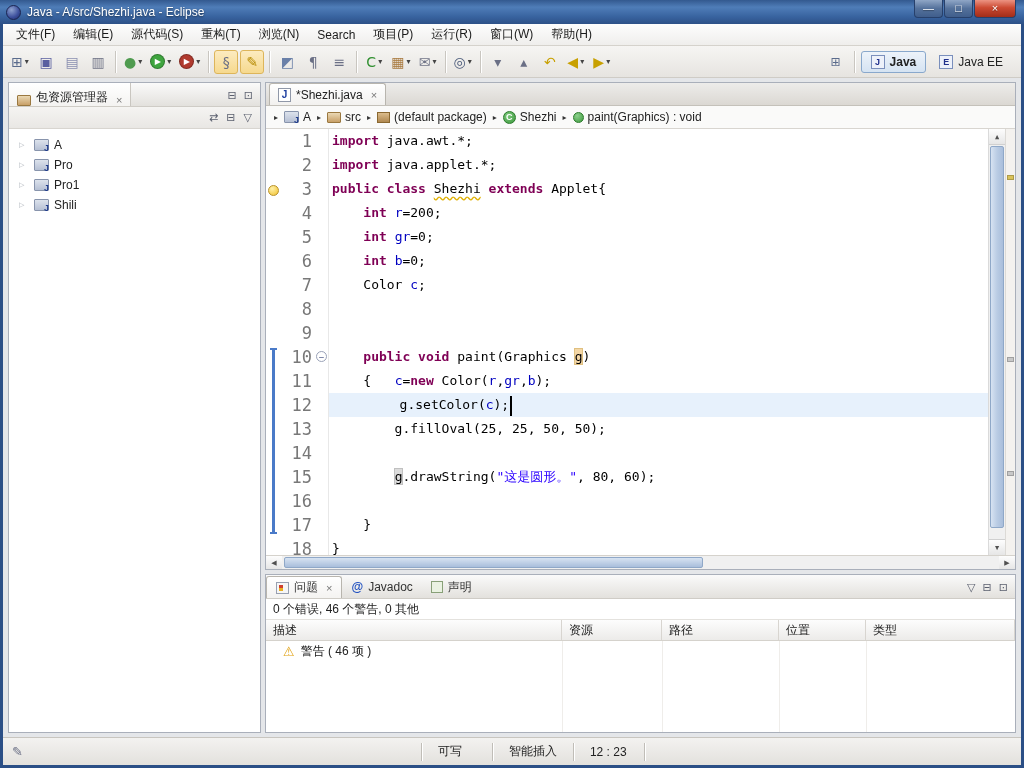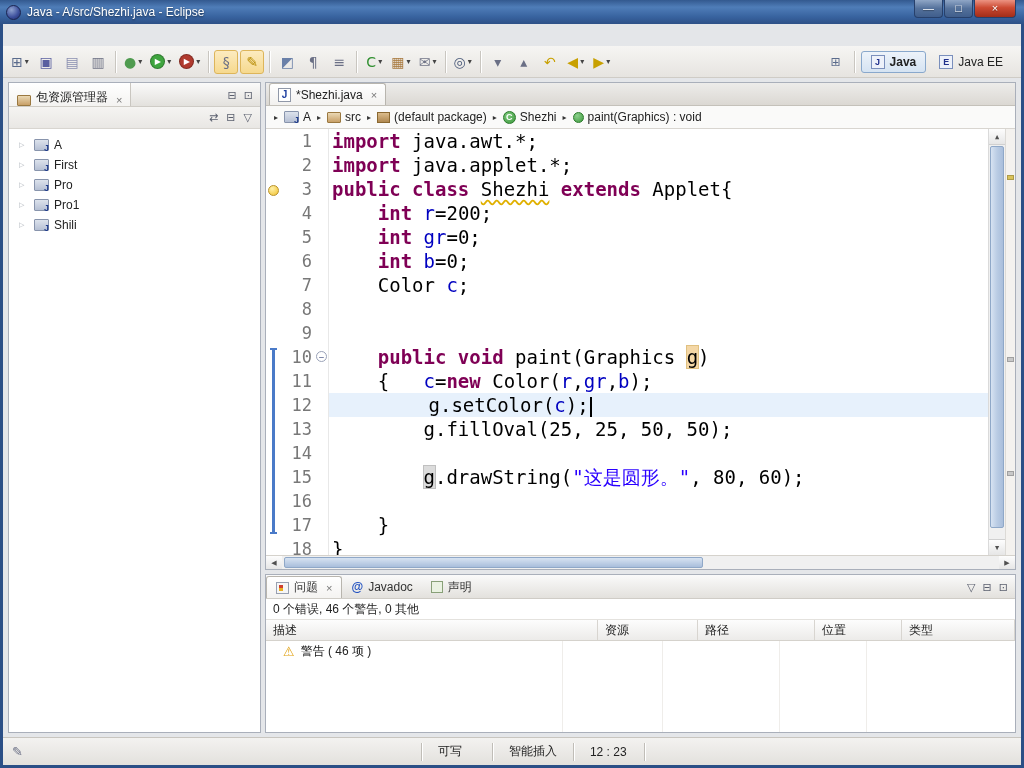--- a/index.html
+++ b/index.html
@@ -104,21 +104,21 @@
   .range-bar { position:absolute; left:6px; top:219px; width:3px; height:186px; background:#4A7AC8; }
   .range-bar::before, .range-bar::after { content:""; position:absolute; left:-2px; width:7px; height:2px; background:#4A7AC8; }
   .range-bar::before { top:0; } .range-bar::after { bottom:0; }
 
   .gutter { width:35px; flex:none; text-align:right; color:#787878; font-size:17px; line-height:24px; padding-right:4px; background:#fff; }
   .gut-num { height:24px; }
   .fold-col { width:13px; flex:none; border-right:1px solid #E8E8E8; position:relative; background:#fff; }
   .fold-marker { position:absolute; left:0; width:11px; height:11px; border:1px solid #9AA2B8; border-radius:50%;
     background:#fff; color:#55608C; font-size:9px; line-height:10px; text-align:center; }
 
-  .code { flex:1; position:relative; font-size:19px; line-height:24px; white-space:pre; color:#000; overflow:hidden; }
+  .code { flex:1; position:relative; font-size:13px; line-height:24px; white-space:pre; color:#000; overflow:hidden; }
   .code-line { height:24px; padding-left:3px; }
   .code-line.cur { background:#E7F1FC;padding-left:8px; }
   .kw { color:#7F0055; font-weight:bold; }
   .pl { color:#000; }
   .fd { color:#0000C0; }
   .st { color:#2A00FF; }
   .warn { text-decoration:underline; text-decoration-style:wavy; text-decoration-color:#E0B000; text-underline-offset:3px; }
   .occw { background:#F4D7A6; box-shadow:0 0 0 1px #E0C080; }
   .occr { background:#DCDCDC; box-shadow:0 0 0 1px #C0C0C0; }
   .caret { display:inline-block; width:2px; height:20px; background:#000; vertical-align:middle; margin-left:1px; }
@@ -180,20 +180,32 @@
         </div>
       <div class="wbtn">
           <span>□</span>
         </div>
       <div class="wbtn close">
           <span>×</span>
         </div>
     </div>
   </div>
 
+  <div class="menubar">
+      <div class="menu-item">文件(F)</div>
+      <div class="menu-item">编辑(E)</div>
+      <div class="menu-item">源代码(S)</div>
+      <div class="menu-item">重构(T)</div>
+      <div class="menu-item">浏览(N)</div>
+      <div class="menu-item">Search</div>
+      <div class="menu-item">项目(P)</div>
+      <div class="menu-item">运行(R)</div>
+      <div class="menu-item">窗口(W)</div>
+      <div class="menu-item">帮助(H)</div>
+    </div>
 
   <div class="toolbar">
     <div class="tb-groups">
         <div class="tb-group">
           <div class="tb-btn">
             <span class="tb-glyph" style="color: rgb(90, 107, 140);">⊞</span>
             <span class="tb-drop">▾</span>
           </div>
           <div class="tb-btn">
             <span class="tb-glyph" style="color: rgb(90, 95, 160);">▣</span>
@@ -317,25 +329,20 @@
       <div class="view-toolbar">
         <span>⇄</span>
         <span>⊟</span>
         <span>▽</span>
       </div>
       <div class="tree">
           <div class="tree-item">
             <span class="tree-expander">▷</span>
             <span class="ic-project"></span>
             <span class="tree-label">A</span>
-          </div>
-          <div class="tree-item">
-            <span class="tree-expander">▷</span>
-            <span class="ic-project"></span>
-            <span class="tree-label">First</span>
           </div>
           <div class="tree-item">
             <span class="tree-expander">▷</span>
             <span class="ic-project"></span>
             <span class="tree-label">Pro</span>
           </div>
           <div class="tree-item">
             <span class="tree-expander">▷</span>
             <span class="ic-project"></span>
             <span class="tree-label">Pro1</span>
@@ -448,21 +455,21 @@
             </div>
           </div>
         <div class="hdr-icons">
           <span>▽</span>
           <span>⊟</span>
           <span>⊡</span>
         </div>
       </div>
       <div class="summary-row">0 个错误, 46 个警告, 0 其他</div>
       <div class="ptable-header">
-          <div class="pth" style="width: 332px;">描述</div>
+          <div class="pth" style="width: 296px;">描述</div>
           <div class="pth" style="width: 100px;">资源</div>
           <div class="pth" style="width: 117px;">路径</div>
           <div class="pth" style="width: 87px;">位置</div>
           <div class="pth" style="flex: 1 1 0%;">类型</div>
         </div>
       <div class="ptable-body">
           <div class="col-line" style="left: 296px;"></div>
           <div class="col-line" style="left: 396px;"></div>
           <div class="col-line" style="left: 513px;"></div>
           <div class="col-line" style="left: 600px;"></div>

